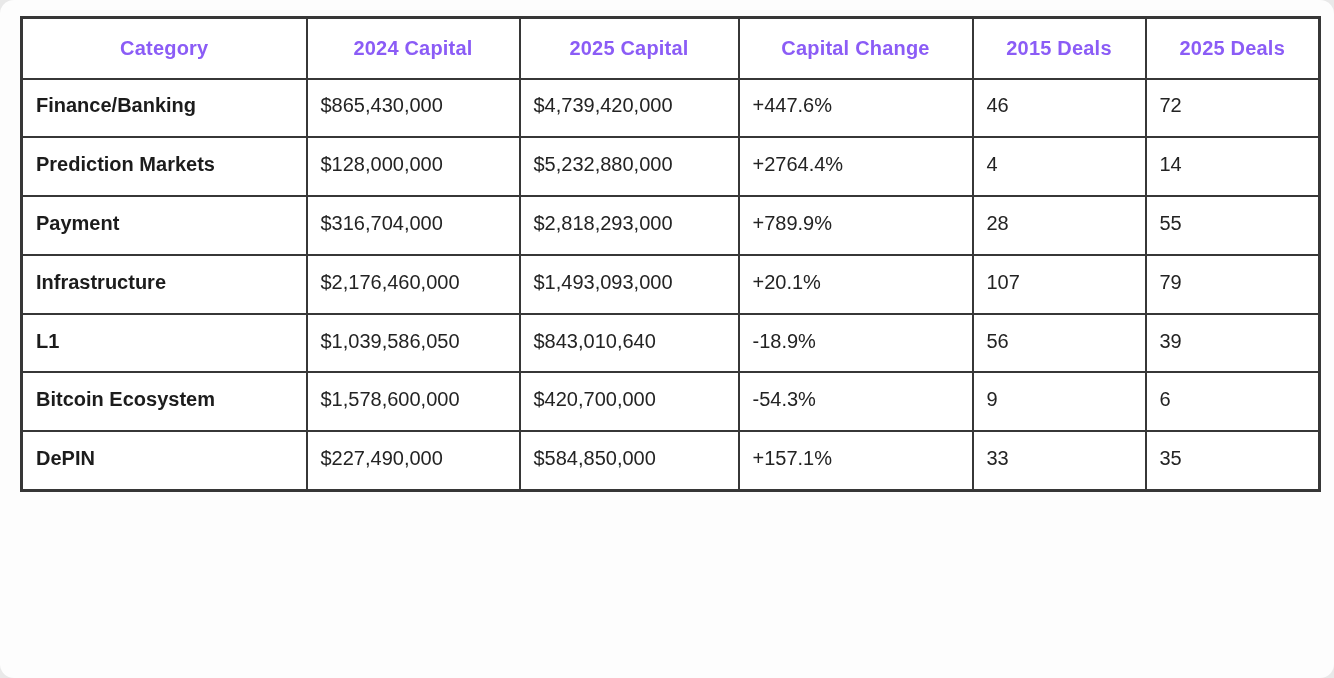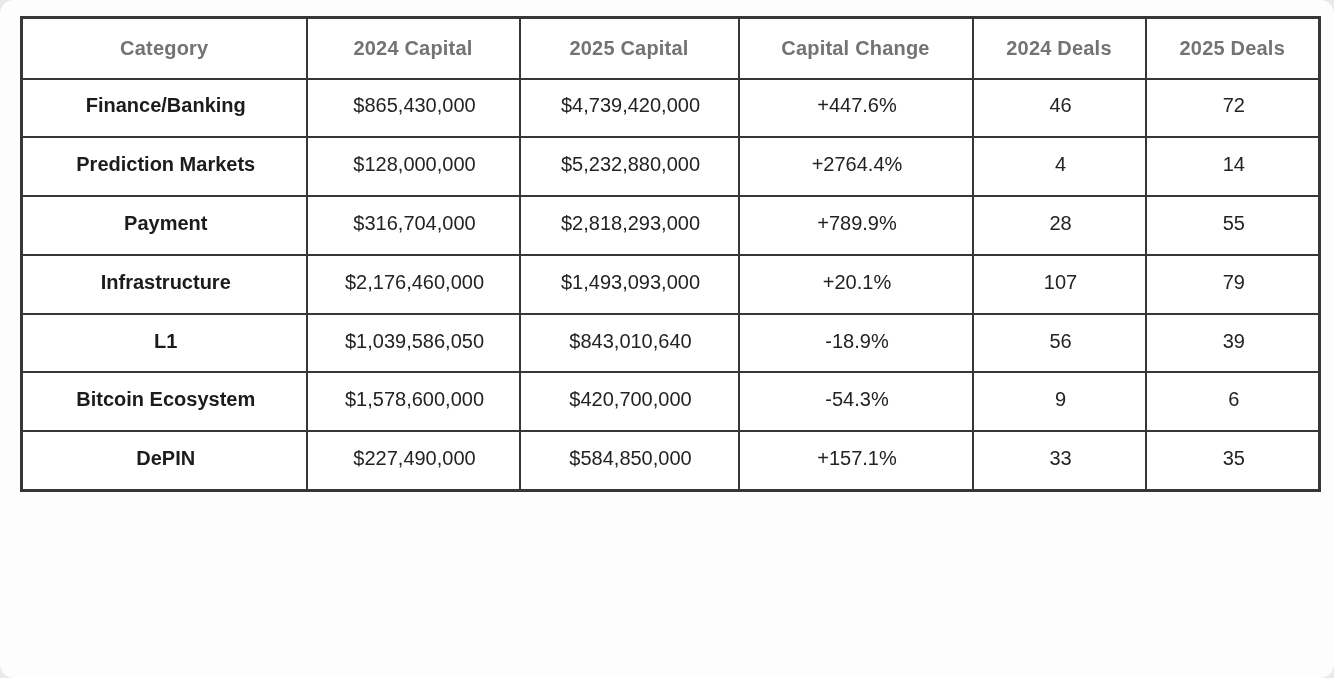--- a/index.html
+++ b/index.html
@@ -35,24 +35,24 @@
     font-size: 20px;
     overflow: hidden;
     white-space: nowrap;
   }
   table.funding thead tr { height: 61px; }
   table.funding tbody tr { height: 58.8px; }
   table.funding th {
     font-weight: 700;
     text-align: center;
     letter-spacing: 0.2px;
-    color: #737373;
+    color: #8b5cf6;
   }
   table.funding td {
-    text-align: center;
+    text-align: left;
     padding: 0 10px 4px 13px;
     font-weight: 400;
   }
   table.funding td.cat {
     font-weight: 700;
     color: #1c1c1c;
   }
 </style>
 </head>
 <body>
@@ -66,21 +66,21 @@
       <col style="width:234px">
       <col style="width:173px">
       <col style="width:174px">
     </colgroup>
     <thead>
       <tr>
         <th>Category</th>
         <th>2024 Capital</th>
         <th>2025 Capital</th>
         <th>Capital Change</th>
-        <th>2024 Deals</th>
+        <th>2015 Deals</th>
         <th>2025 Deals</th>
       </tr>
     </thead>
     <tbody id="table-body">
         <tr>
           <td class="cat">Finance/Banking</td>
           <td>$865,430,000</td>
           <td>$4,739,420,000</td>
           <td>+447.6%</td>
           <td>46</td>

